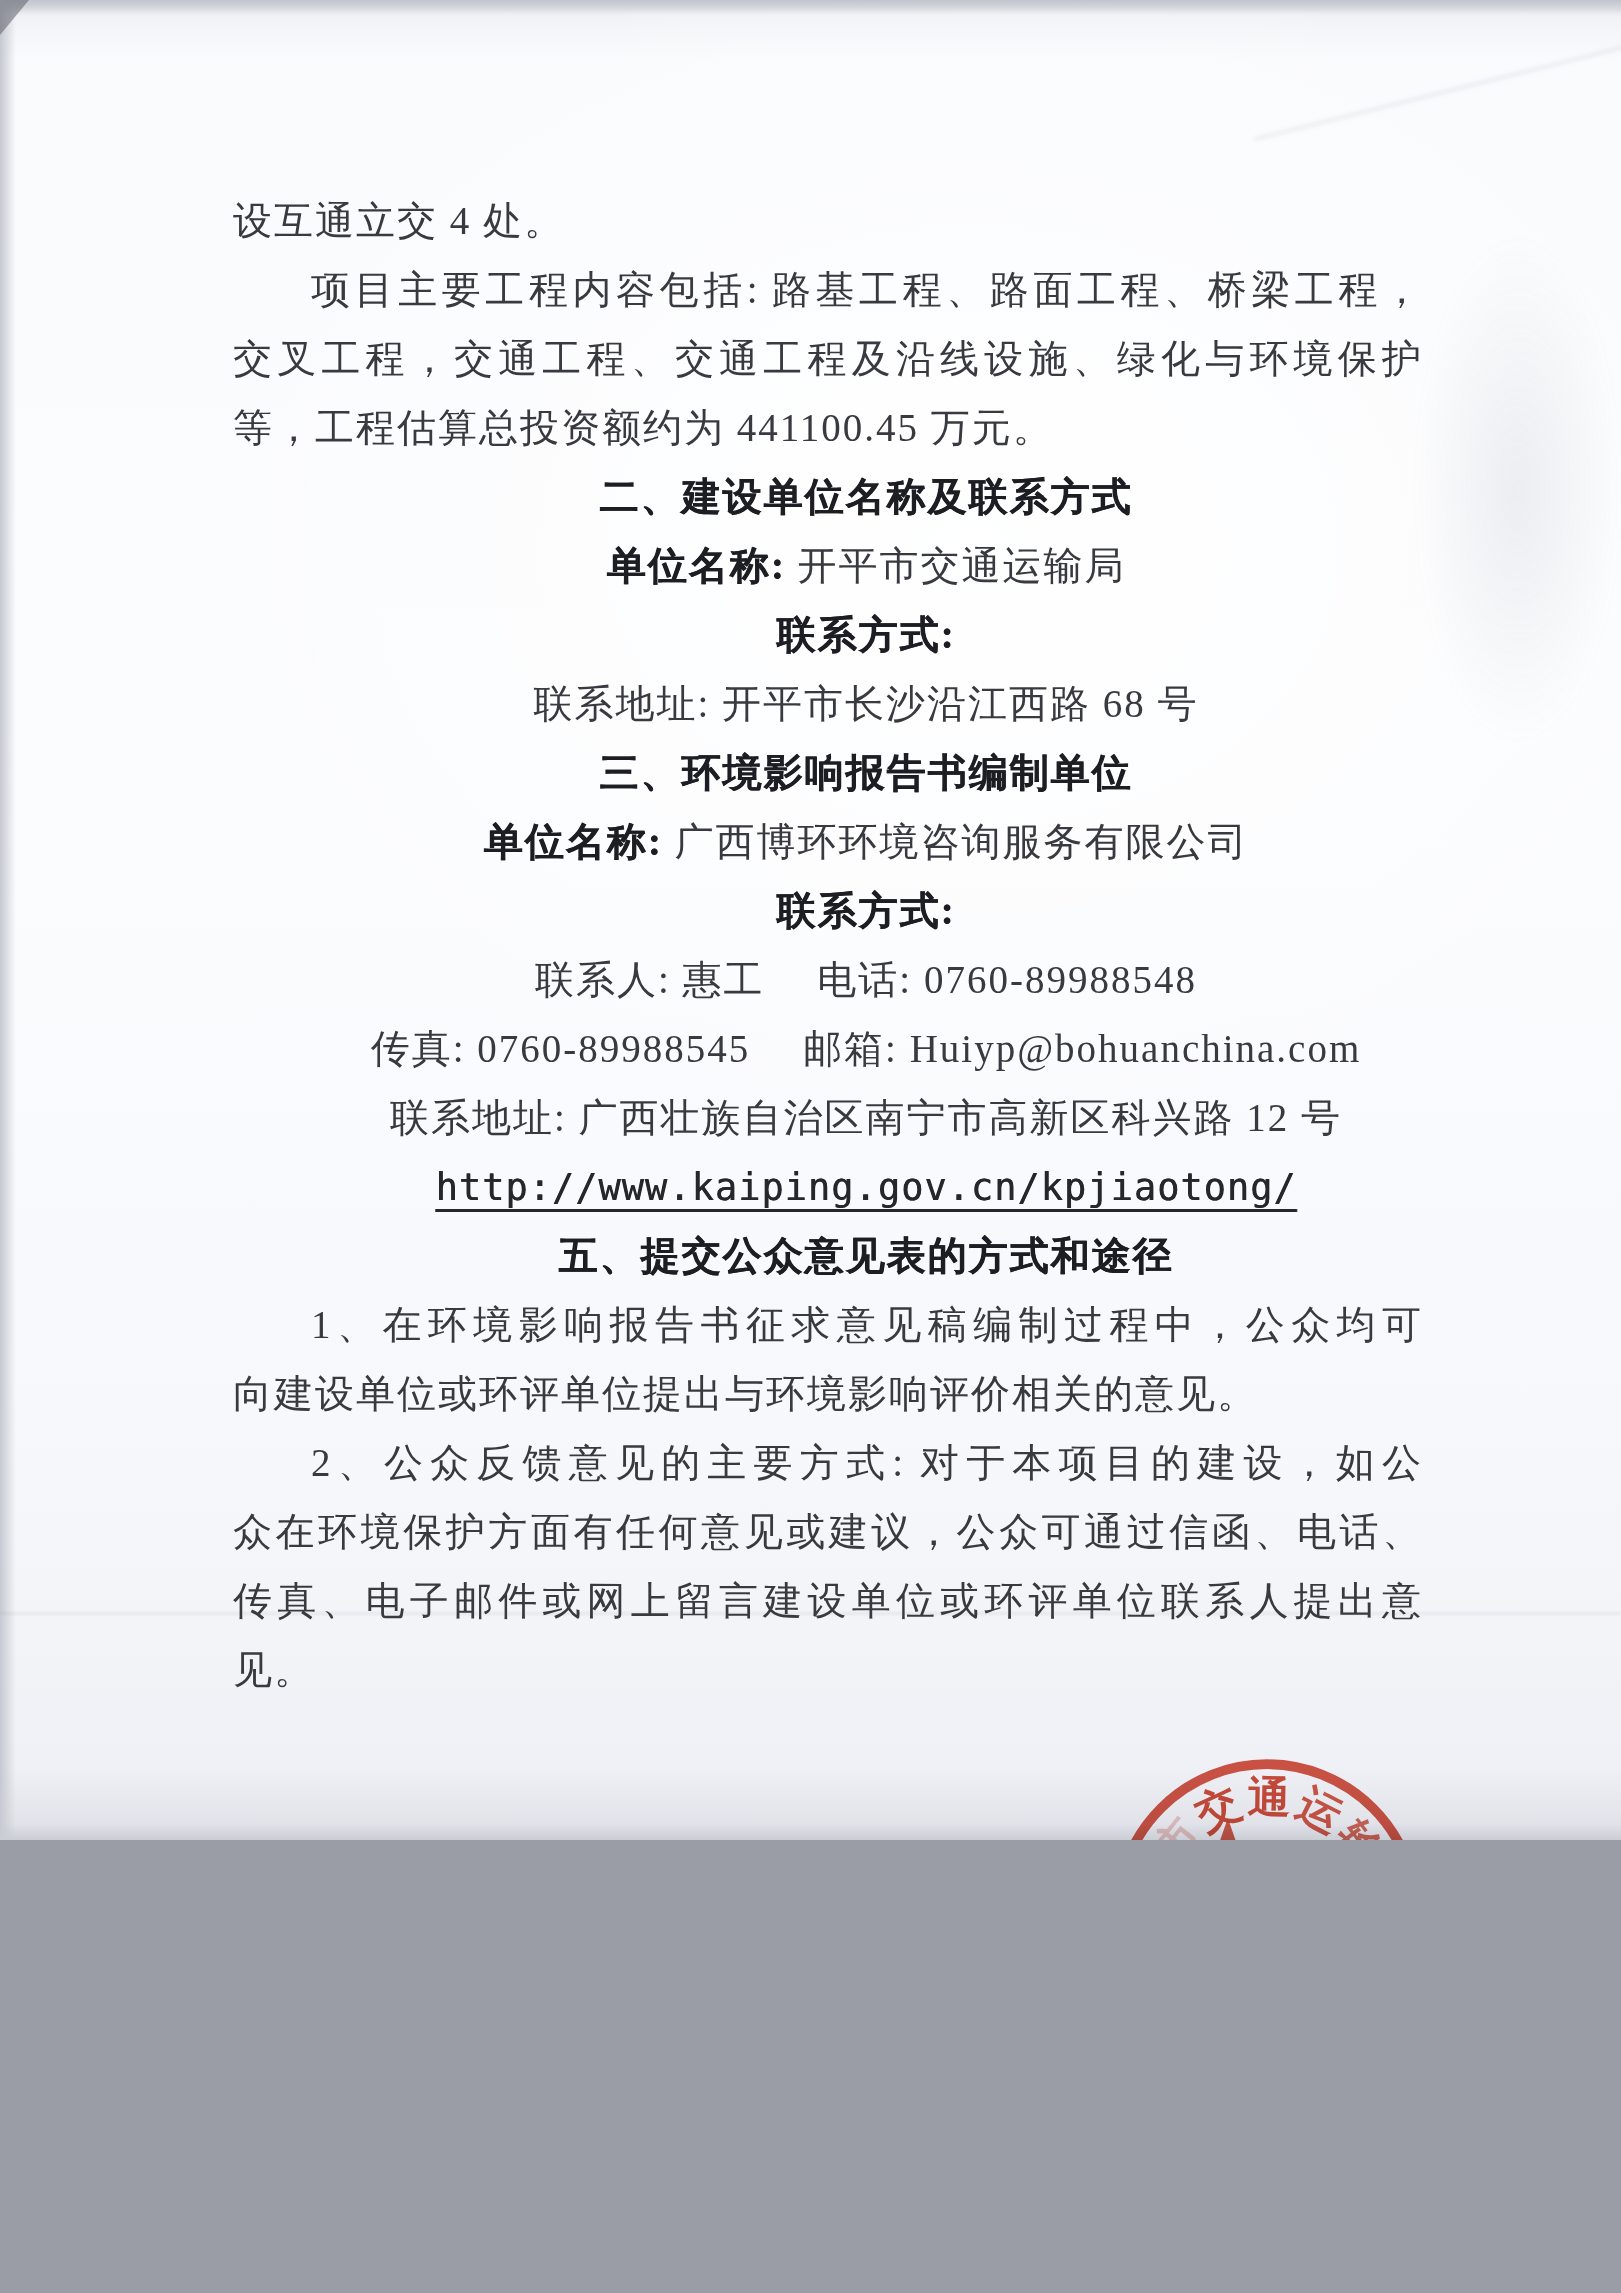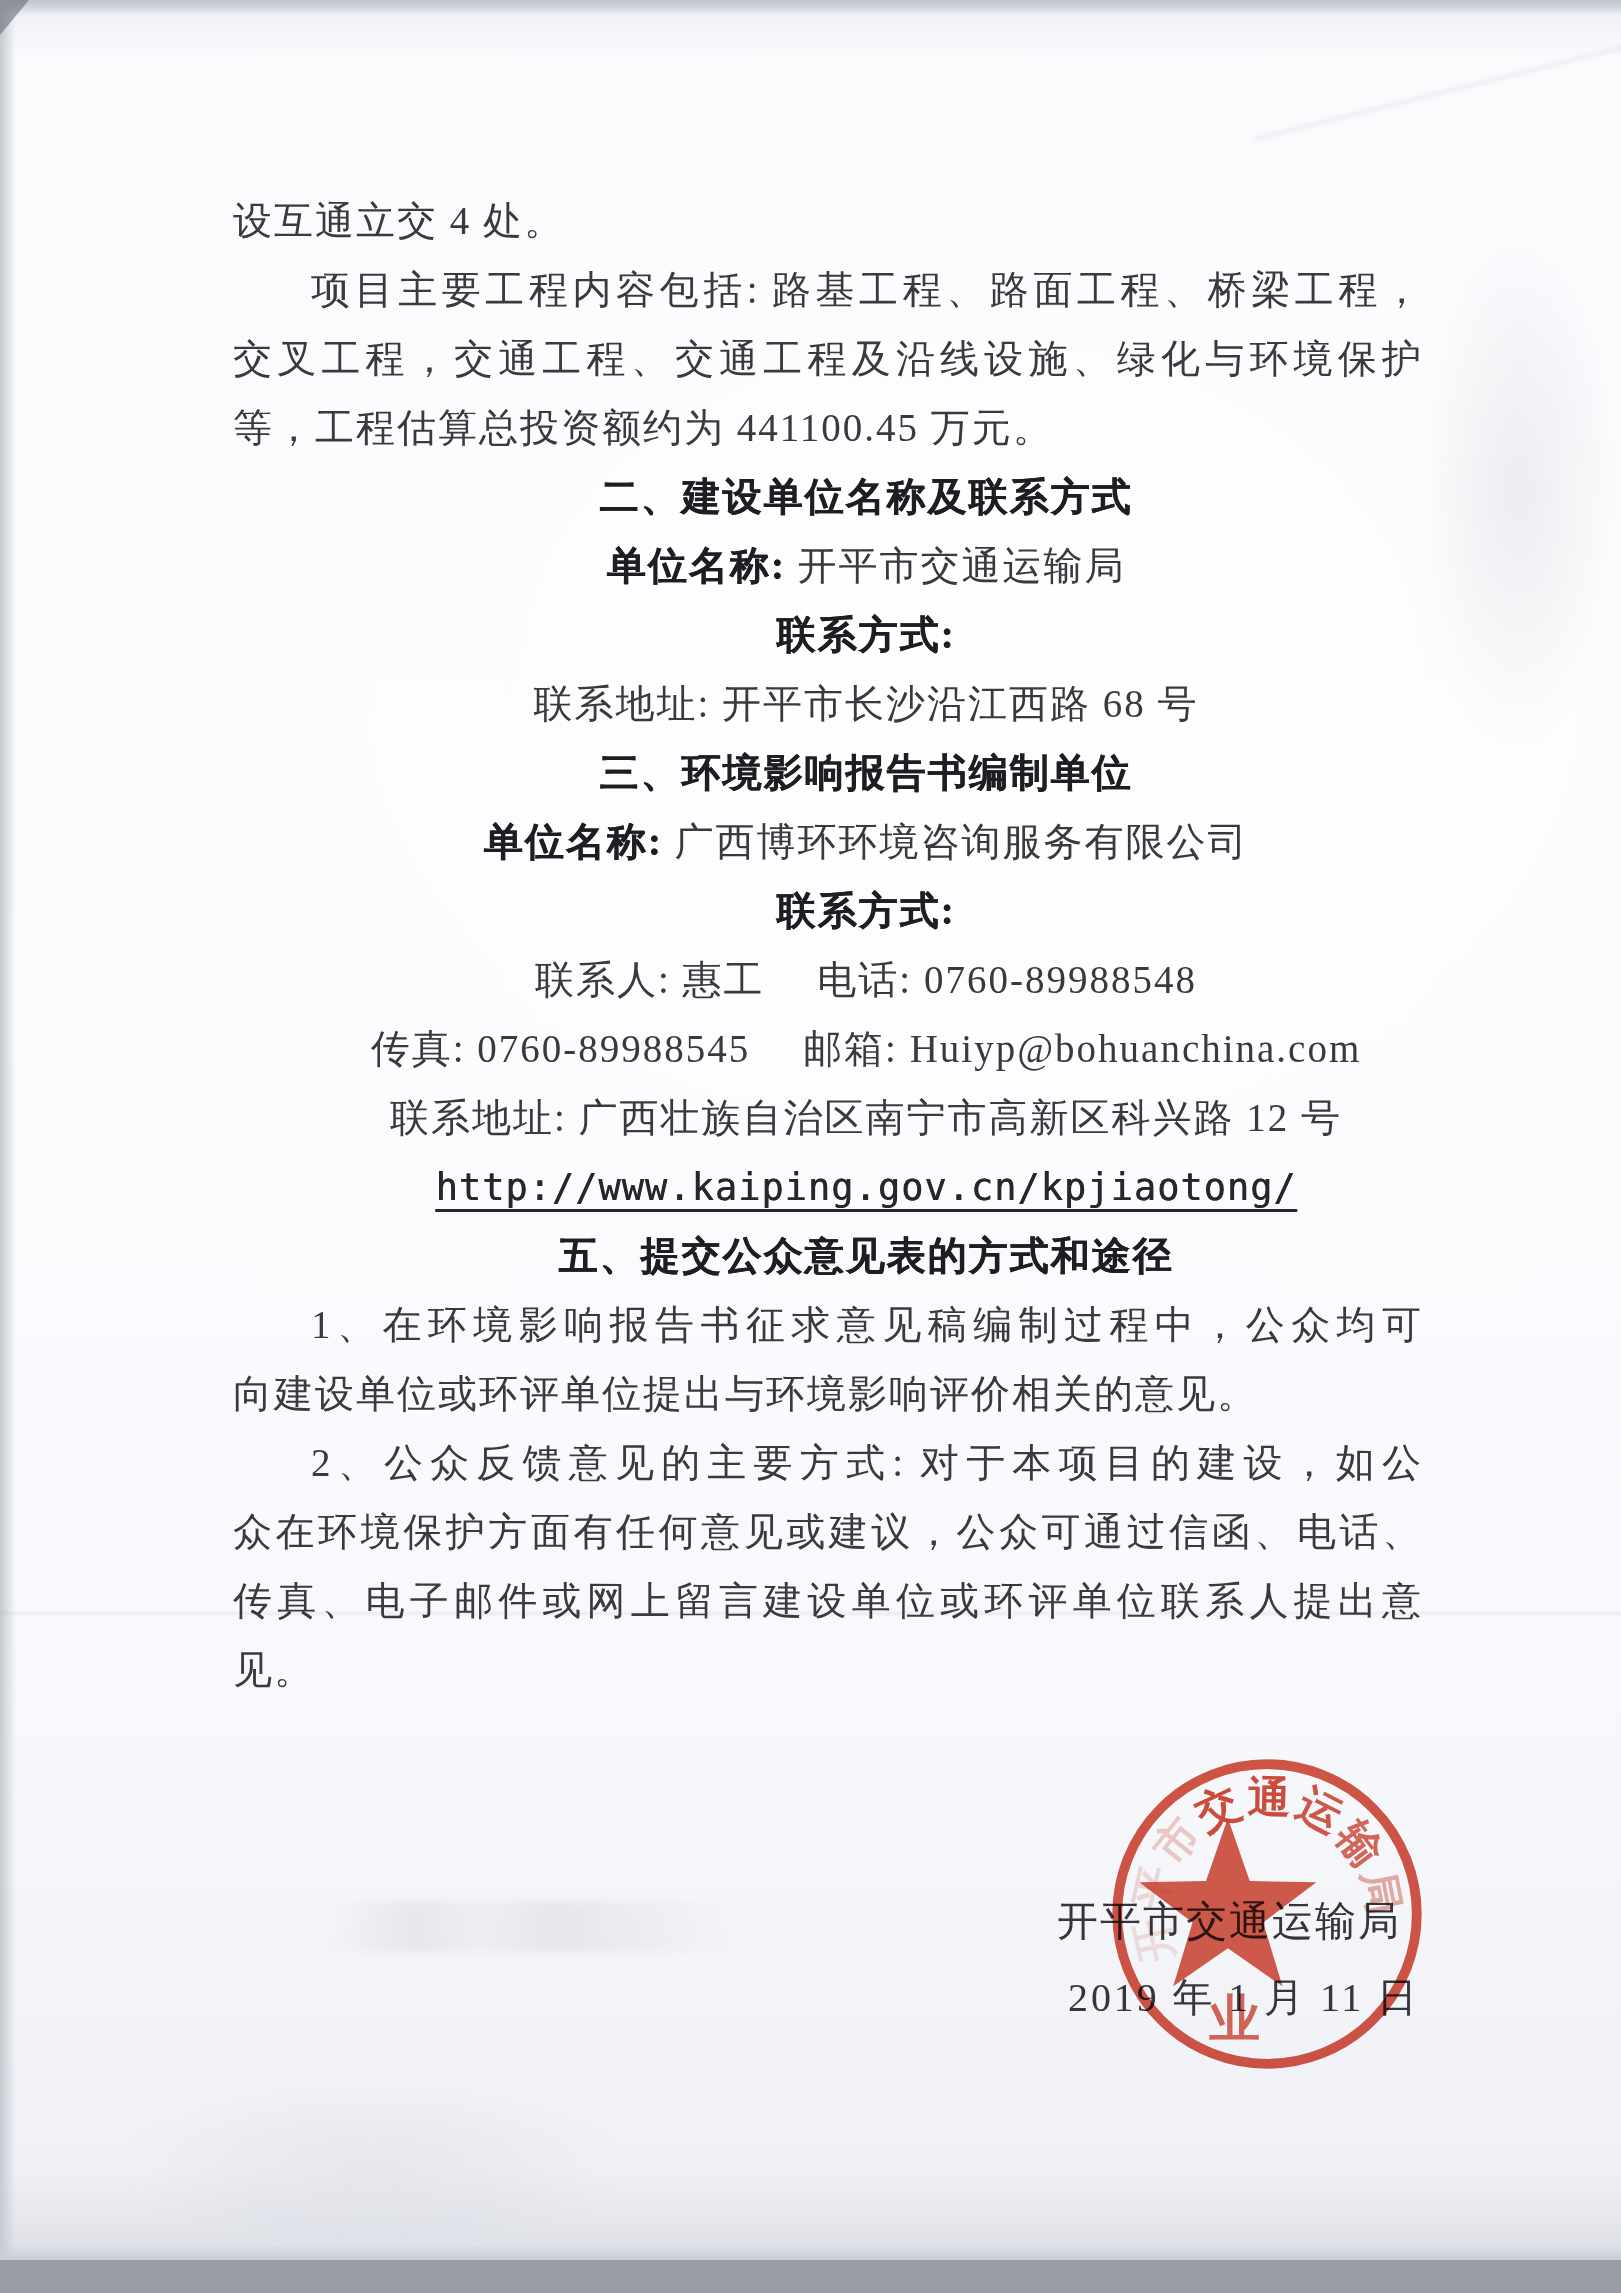--- a/index.html
+++ b/index.html
@@ -1,18 +1,18 @@
 <!DOCTYPE html>
 <html><head>
 <meta charset="utf-8">
 <style>
   html,body{margin:0;padding:0;background:#9a9da6;}
   .page{
     position:relative;
-    width:1621px;height:2260px;
+    width:1621px;height:1840px;
     margin:0 auto;
     overflow:hidden;
     background:
       radial-gradient(1176px 882px at 60% 30%, rgba(255,255,255,.9), rgba(255,255,255,0) 70%),
       linear-gradient(180deg,#d9dbe2 0px,#f2f3f7 17.6px,#fafbfd 59px,#fbfcfe 46%,#f7f8fb 78%,#f0f1f6 96%,#dddfe6 100%);
     font-family:"Liberation Serif","DejaVu Serif",serif;
   }
   
   .edge-left{position:absolute;left:0;top:0;width:15.7px;height:100%;
     background:linear-gradient(90deg,#c6c9d1,rgba(246,247,250,0));}

